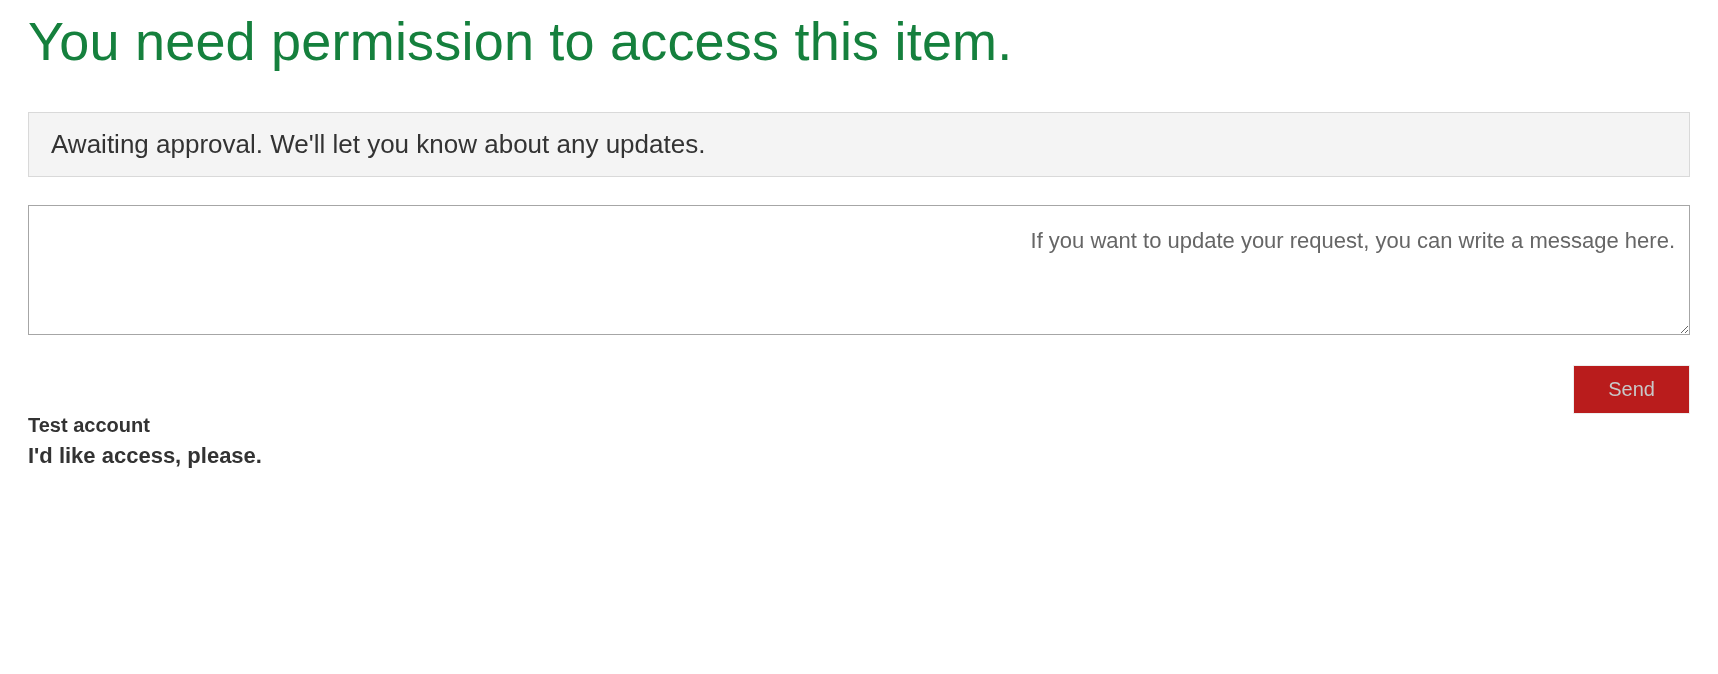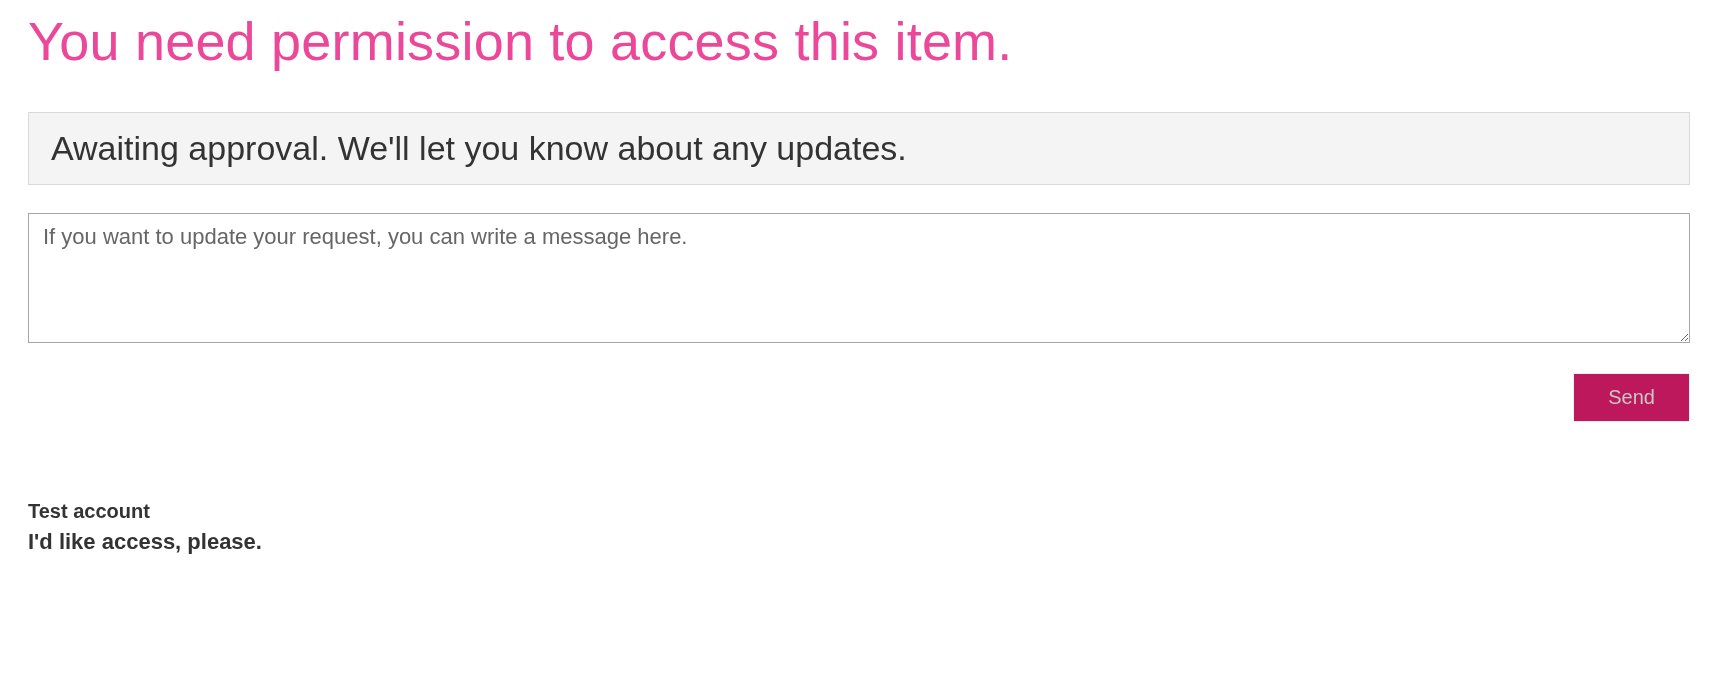--- a/index.html
+++ b/index.html
@@ -10,66 +10,66 @@
     body {
       font-family: "Segoe UI", "Segoe UI Web", -apple-system, BlinkMacSystemFont, sans-serif;
       background: #ffffff;
       color: #333333;
       padding: 0 28px;
       width: 1718px;
     }
     .page-title {
       font-size: 54px;
       font-weight: 300;
-      color: #ec4899;
+      color: #15803d;
       margin-top: 10px;
       margin-bottom: 40px;
       letter-spacing: 0.2px;
     }
     .status-banner {
       background: #f4f4f4;
       border: 1px solid #d9d9d9;
       padding: 16px 22px;
-      font-size: 34px;
+      font-size: 26px;
       font-weight: 300;
       color: #333333;
       margin-bottom: 28px;
     }
     .message-textarea {
       width: 100%;
       height: 130px;
       border: 1px solid #a6a6a6;
-      padding: 10px 14px;
+      padding: 22px 14px;
       font-family: inherit;
       font-size: 22px;
       font-weight: 300;
       color: #0f172a;
       resize: both;
       outline: none;
+      text-align: right;
     }
     .message-textarea::placeholder {
       color: #666666;
     }
     .send-row {
       display: flex;
       justify-content: flex-end;
       margin-top: 26px;
     }
     .send-button {
       border: 1px solid #eeeeee;
-      background: #be185d;
+      background: #b91c1c;
       color: #c8c8c8;
       font-family: inherit;
       font-size: 20px;
       font-weight: 400;
       padding: 12px 34px;
       cursor: pointer;
     }
     .history {
-      margin-top: 78px;
     }
     .history-author {
       font-size: 20px;
       font-weight: 700;
       color: #333333;
       margin-bottom: 6px;
     }
     .history-message {
       font-size: 22px;
       font-weight: 700;

